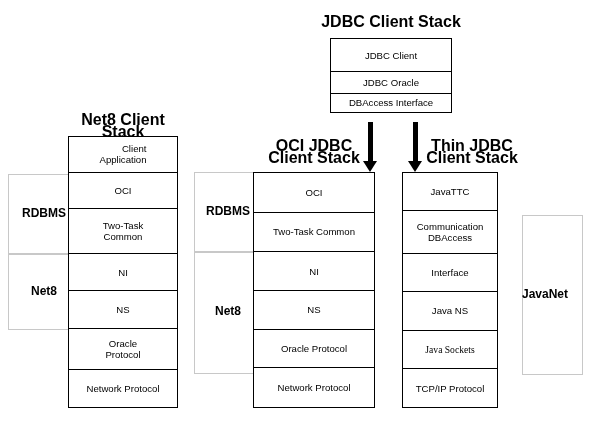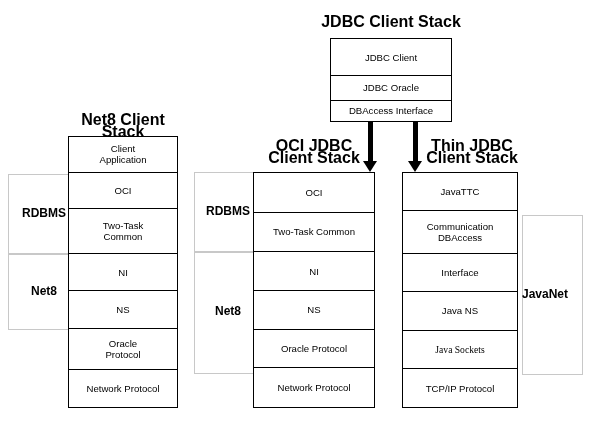--- a/index.html
+++ b/index.html
@@ -96,21 +96,21 @@
     border-top: 11px solid #000000;
   }
 </style>
 </head>
 <body>
 
 <div id="canvas">
 
   <div class="stack-title" style="left:316px; top:16px; width:150px;">JDBC Client Stack</div>
 
-  <div class="stack" style="left:330px; top:38px; width:122px; height:84px;">
+  <div class="stack" style="left:330px; top:38px; width:122px; height:75px;">
     <div class="cell" style="height:38px;">JDBC Client</div>
     <div class="cell" style="height:25px;">JDBC Oracle</div>
     <div class="cell" style="height:21px;">DBAccess Interface</div>
   </div>
 
   <div class="arrow" style="left:364px; top:122px; width:12px; height:50px;">
     <div class="shaft" style="left:3.5px; width:5px; height:40px;"></div>
     <div class="head" style="top:39px;"></div>
   </div>
   <div class="arrow" style="left:409px; top:122px; width:12px; height:50px;">
@@ -120,21 +120,21 @@
 
   <div class="stack-title" style="left:58px; top:114px; width:130px;">Net8 Client Stack</div>
 
   <div class="group-box" style="left:8px; top:174px; width:170px; height:80px;"></div>
   <div class="group-label" style="left:16px; top:208px; width:56px; text-align:center;">RDBMS</div>
 
   <div class="group-box" style="left:8px; top:254px; width:170px; height:76px;"></div>
   <div class="group-label" style="left:16px; top:286px; width:56px; text-align:center;">Net8</div>
 
   <div class="stack" style="left:68px; top:136px; width:110px; height:272px;">
-    <div class="cell" style="height:36px;">Client
+    <div class="cell" style="height:36px;text-align:right;">Client
 Application</div>
     <div class="cell" style="height:37px;">OCI</div>
     <div class="cell" style="height:45px;">Two-Task
 Common</div>
     <div class="cell" style="height:37px;">NI</div>
     <div class="cell" style="height:38px;">NS</div>
     <div class="cell" style="height:42px;">Oracle
 Protocol</div>
     <div class="cell" style="height:37px;">Network Protocol</div>
   </div>
@@ -156,21 +156,21 @@
     <div class="cell" style="height:39px;">Oracle Protocol</div>
     <div class="cell" style="height:39px;">Network Protocol</div>
   </div>
 
   <div class="stack-title" style="left:422px; top:140px; width:100px;">Thin JDBC
 Client Stack</div>
 
   <div class="group-box" style="left:522px; top:215px; width:61px; height:160px;"></div>
   <div class="group-label" style="left:522px; top:289px; width:61px; text-align:left;">JavaNet</div>
 
-  <div class="stack" style="left:402px; top:172px; width:116px; height:236px;">
+  <div class="stack" style="left:402px; top:172px; width:96px; height:236px;">
     <div class="cell" style="height:38px;">JavaTTC</div>
     <div class="cell" style="height:44px;">Communication
 DBAccess</div>
     <div class="cell" style="height:38px;">Interface</div>
     <div class="cell" style="height:39px;">Java NS</div>
     <div class="cell" style="height:39px;font-family:Liberation Serif, serif;">Java Sockets</div>
     <div class="cell" style="height:38px;">TCP/IP Protocol</div>
   </div>
 
 </div>

